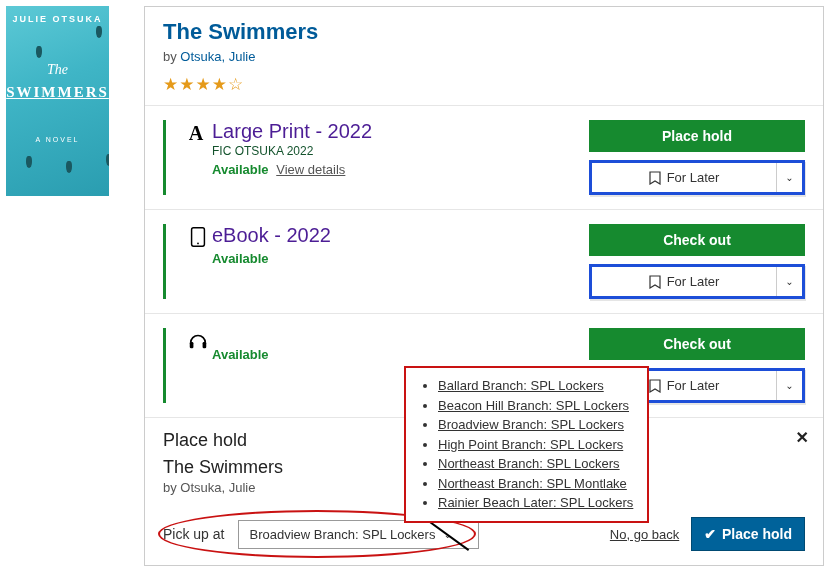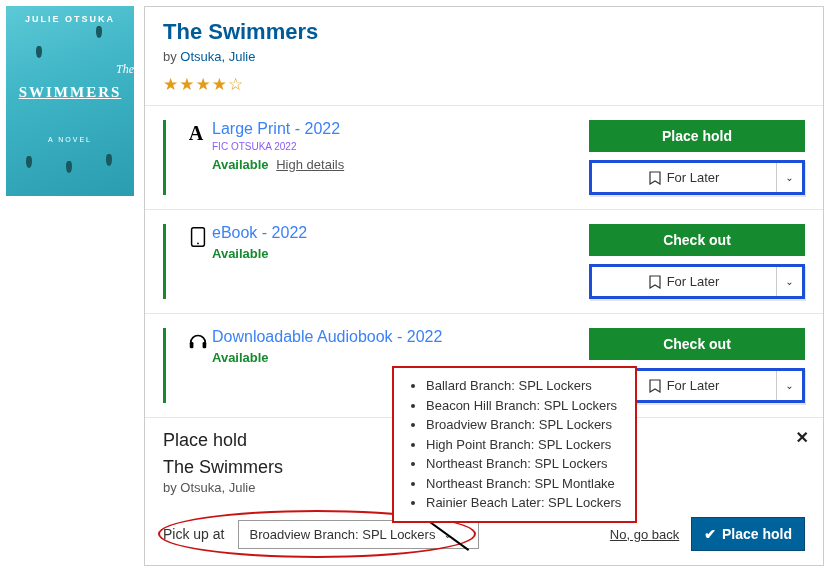--- a/index.html
+++ b/index.html
@@ -1,39 +1,39 @@
 <!DOCTYPE html>
 <html><head>
 <meta charset="utf-8">
 <style>
 * { box-sizing: border-box; margin: 0; padding: 0; }
 body { font-family: Arial, Helvetica, sans-serif; font-size: 13px; color: #333; background: #fff; width: 830px; height: 580px; overflow: hidden; }
 .container { display: flex; gap: 10px; padding: 6px; }
 .cover { width: 128px; flex-shrink: 0; }
-.cover-img { width: 128px; height: 190px; background: linear-gradient(160deg, #5cc9d6 0%, #3fb5c6 40%, #2a9db0 100%); position: relative; overflow: hidden; }
+.cover-img { width: 103px; height: 190px; background: linear-gradient(160deg, #5cc9d6 0%, #3fb5c6 40%, #2a9db0 100%); position: relative; overflow: hidden; }
 .cover-author { position: absolute; top: 8px; left: 0; right: 0; text-align: center; color: #fff; font-size: 9px; letter-spacing: 2px; font-weight: 600; }
-.cover-title-small { position: absolute; top: 56px; left: 0; right: 0; text-align: right; color: #fff; font-size: 12px; font-style: italic; font-family: Georgia, serif; }
+.cover-title-small { position: absolute; top: 56px; left: 0; right: 0; text-align: center; color: #fff; font-size: 14px; font-style: italic; font-family: Georgia, serif; }
 .cover-title { position: absolute; top: 78px; left: 0; right: 0; text-align: center; color: #fff; font-size: 15px; letter-spacing: 2px; font-weight: 700; font-family: Georgia, serif; text-decoration: underline; }
 .cover-sub { position: absolute; top: 130px; left: 0; right: 0; text-align: center; color: #fff; font-size: 7px; letter-spacing: 2px; }
 .swimmer { position: absolute; width: 6px; height: 12px; background: #1a5860; border-radius: 40% 40% 50% 50%; }
 .s1 { top: 20px; left: 90px; } .s2 { top: 40px; left: 30px; } .s3 { top: 150px; left: 20px; } .s4 { top: 155px; left: 60px; } .s5 { top: 148px; left: 100px; }
 .main { flex: 1; border: 1px solid #ccc; }
 .header { padding: 12px 18px 10px; }
 .title { color: #005b99; font-size: 22px; font-weight: 700; margin-bottom: 4px; }
 .byline { font-size: 13px; color: #555; }
 .byline a { color: #005b99; text-decoration: none; }
 .stars { margin-top: 10px; color: #e59a1a; font-size: 17px; letter-spacing: 1px; }
 .star-empty { color: #e59a1a; }
 .format-row { display: flex; align-items: flex-start; padding: 14px 18px; border-top: 1px solid #e6e6e6; position: relative; }
 .accent { width: 3px; background: #168a2f; align-self: stretch; margin-right: 18px; }
 .icon-cell { width: 28px; display: flex; align-items: flex-start; justify-content: center; padding-top: 2px; }
 .icon-cell svg { width: 22px; height: 22px; }
 .format-info { flex: 1; }
-.format-link { color: #3b82f6; font-size: 16px; text-decoration: none; }
-.callno { color: #8b5cf6; font-size: 10px; }
+.format-link { color: #4c1d95; font-size: 20px; text-decoration: none; }
+.callno { color: #14532d; font-size: 12px; }
 .avail { color: #168a2f; font-weight: 700; font-size: 13px; margin-top: 4px; display: inline-block; }
 .viewdet { color: #555; text-decoration: underline; font-size: 13px; margin-left: 4px; }
 .actions { width: 216px; }
 .btn { display: block; width: 100%; text-align: center; padding: 8px 0; font-size: 14px; font-weight: 600; border: none; cursor: pointer; }
 .btn-green { background: #168a2f; color: #fff; }
 .later-row { display: flex; margin-top: 8px; border: 3px solid #1d4ed8; box-shadow: 1px 2px 0 rgba(0,0,0,0.1); }
 .btn-later { flex: 1; background: #fff; color: #333; padding: 7px 0; font-size: 13px; display: flex; align-items: center; justify-content: center; gap: 6px; cursor: pointer; }
 .btn-caret { width: 26px; background: #fff; border-left: 1px solid #ccc; display: flex; align-items: center; justify-content: center; font-size: 10px; cursor: pointer; }
 .hold-panel { border-top: 1px solid #e6e6e6; padding: 12px 18px 14px; position: relative; }
 .hold-title { font-size: 18px; font-weight: 400; margin-bottom: 6px; color: #222; }
@@ -46,21 +46,21 @@
 .chev { font-size: 10px; }
 .hold-actions { margin-left: auto; display: flex; align-items: center; gap: 12px; }
 .goback { color: #333; text-decoration: underline; font-size: 13px; cursor: pointer; }
 .btn-blue { background: #00629a; color: #fff; padding: 8px 12px; font-size: 14px; font-weight: 600; border: 1px solid #004a73; display: flex; align-items: center; gap: 6px; cursor: pointer; }
 .single-click { margin-top: 18px; display: flex; align-items: center; gap: 8px; font-size: 13px; }
 .single-click input { width: 15px; height: 15px; }
 .info-icon { width: 14px; height: 14px; border-radius: 50%; background: #555; color: #fff; display: inline-flex; align-items: center; justify-content: center; font-size: 10px; font-weight: 700; font-style: italic; font-family: Georgia, serif; }
 .info-label { text-decoration: underline; color: #555; }
 .callout { position: absolute; border: 2px solid #c91212; background: #fff; padding: 8px 14px; font-size: 13px; line-height: 1.5; z-index: 10; }
 .callout ul { list-style: disc; padding-left: 18px; }
-.callout-pos { left: 392px; top: 366px; }
+.callout-pos { left: 404px; top: 366px; text-decoration: underline; }
 .callout-line { position: absolute; border-top: 2px solid #000; width: 70px; transform: rotate(36deg); transform-origin: left center; z-index: 9; }
 .line-pos { left: 412px; top: 508px; }
 .oval { position: absolute; border: 2px solid #c91212; border-radius: 50%; z-index: 8; pointer-events:none; }
 .oval-pos { left: 158px; top: 510px; width: 318px; height: 48px; }
 </style>
 </head>
 <body>
 
 <div class="container">
   <div class="cover">
@@ -90,21 +90,21 @@
       <div class="accent"></div>
       <div class="icon-cell">
         <svg viewBox="0 0 24 24">
             <text x="2" y="20" font-size="22" font-family="Georgia,serif" font-weight="700">A</text>
           </svg>
       </div>
       <div class="format-info">
         <a href="#" class="format-link">Large Print - 2022</a><br>
         <span class="callno">FIC OTSUKA 2022</span><br>
         <span class="avail">Available</span>
-        <a href="#" class="viewdet">High details</a>
+        <a href="#" class="viewdet">View details</a>
       </div>
       <div class="actions">
         <button class="btn btn-green">Place hold</button>
         <div class="later-row">
           <div class="btn-later">
             <svg width="12" height="14" viewBox="0 0 12 14">
                 <path d="M1 1 h10 v12 l-5-3 l-5 3 z" fill="none" stroke="#333" stroke-width="1.2"></path>
               </svg>
             <span>For Later</span>
           </div>
@@ -146,21 +146,21 @@
     <div class="format-row">
       <div class="accent"></div>
       <div class="icon-cell">
         <svg viewBox="0 0 24 24">
             <path d="M4 14 a8 8 0 0 1 16 0" fill="none" stroke="#000" stroke-width="1.8"></path>
             <rect x="3" y="13" width="4" height="7" rx="1.5" fill="#000"></rect>
             <rect x="17" y="13" width="4" height="7" rx="1.5" fill="#000"></rect>
           </svg>
       </div>
       <div class="format-info">
-        <a href="#" class="format-link">Downloadable Audiobook - 2022</a><br>
+        <br>
         <span class="avail">Available</span>
       </div>
       <div class="actions">
         <button class="btn btn-green">Check out</button>
         <div class="later-row">
           <div class="btn-later">
             <svg width="12" height="14" viewBox="0 0 12 14">
                 <path d="M1 1 h10 v12 l-5-3 l-5 3 z" fill="none" stroke="#333" stroke-width="1.2"></path>
               </svg>
             <span>For Later</span>

